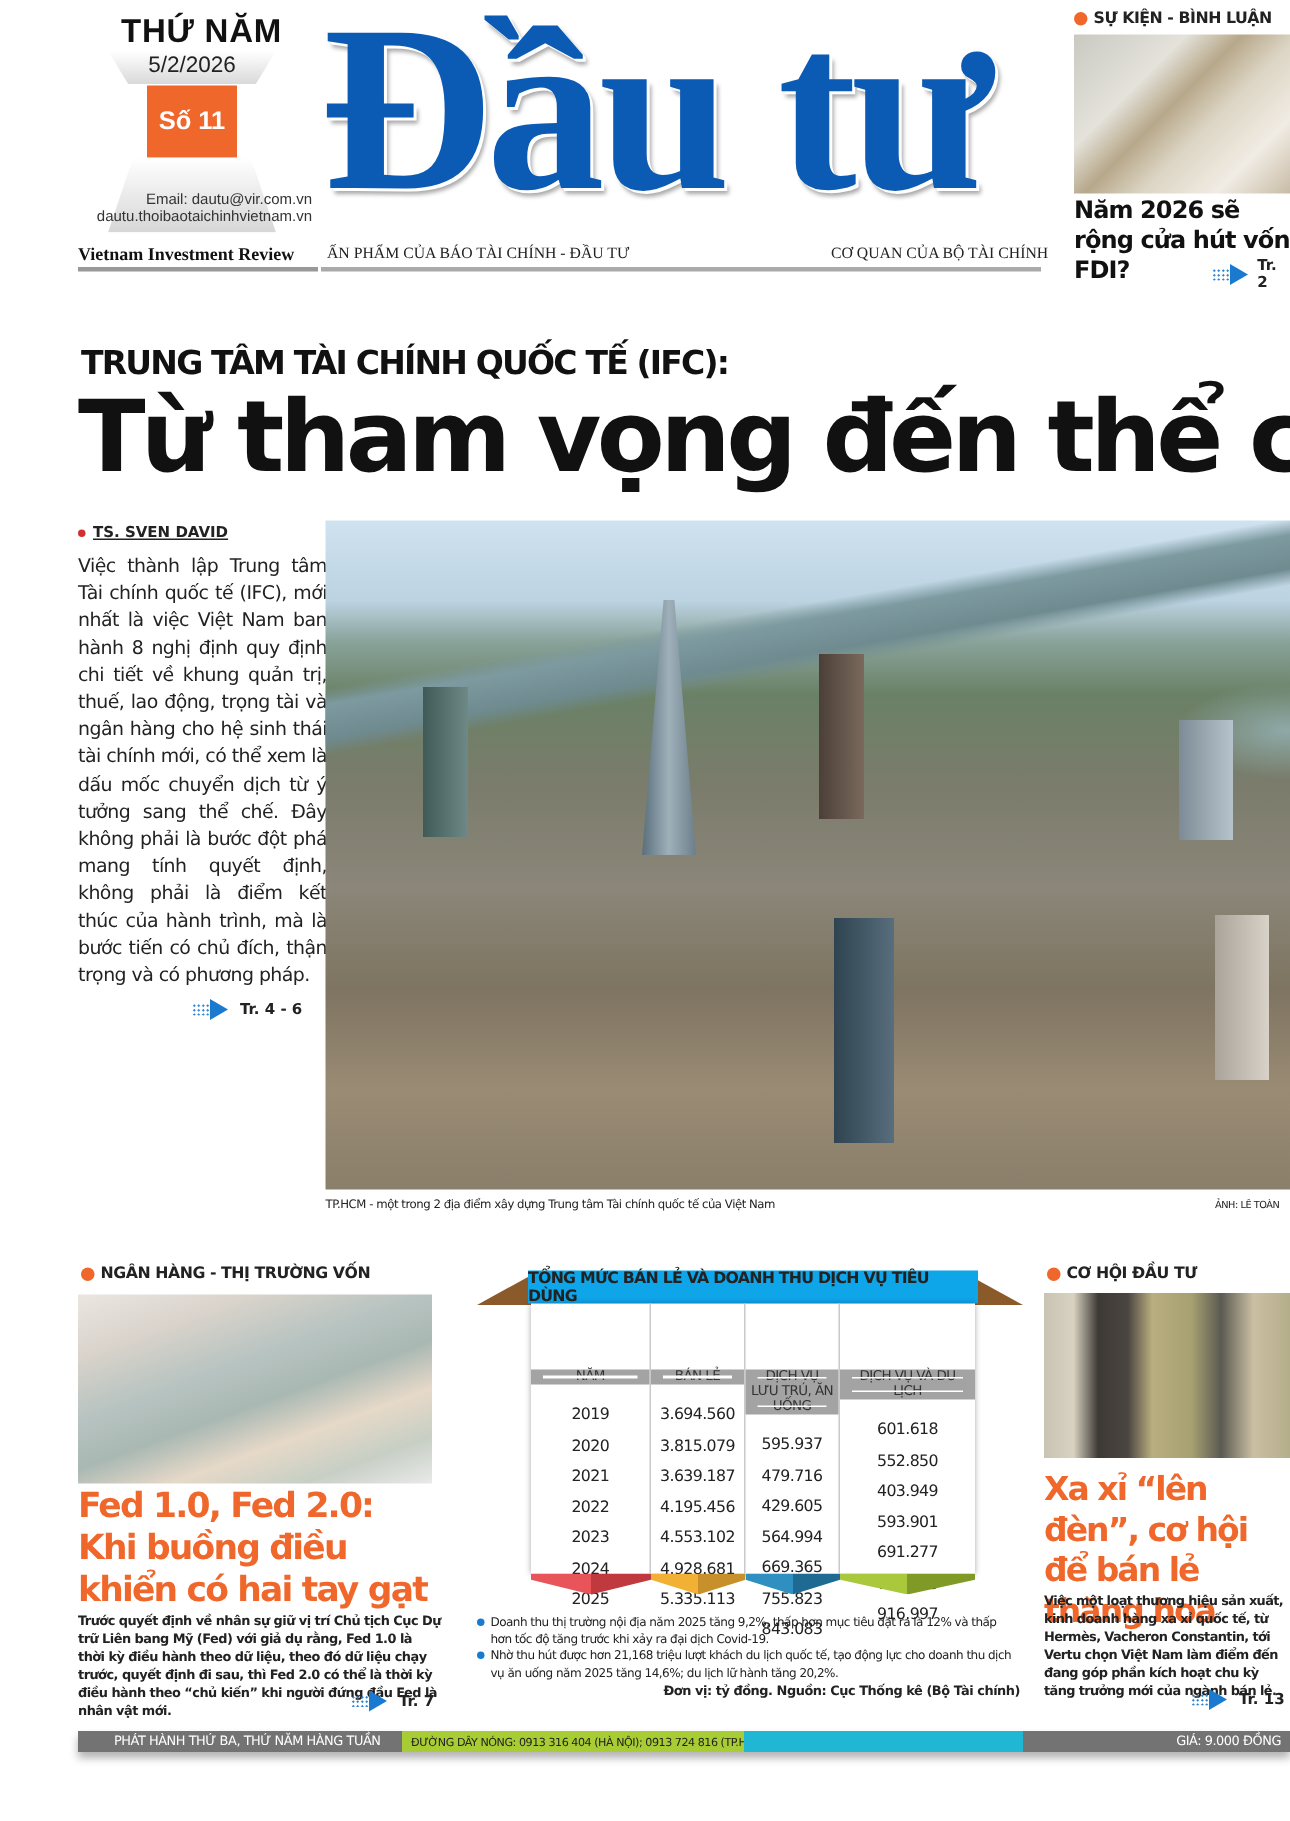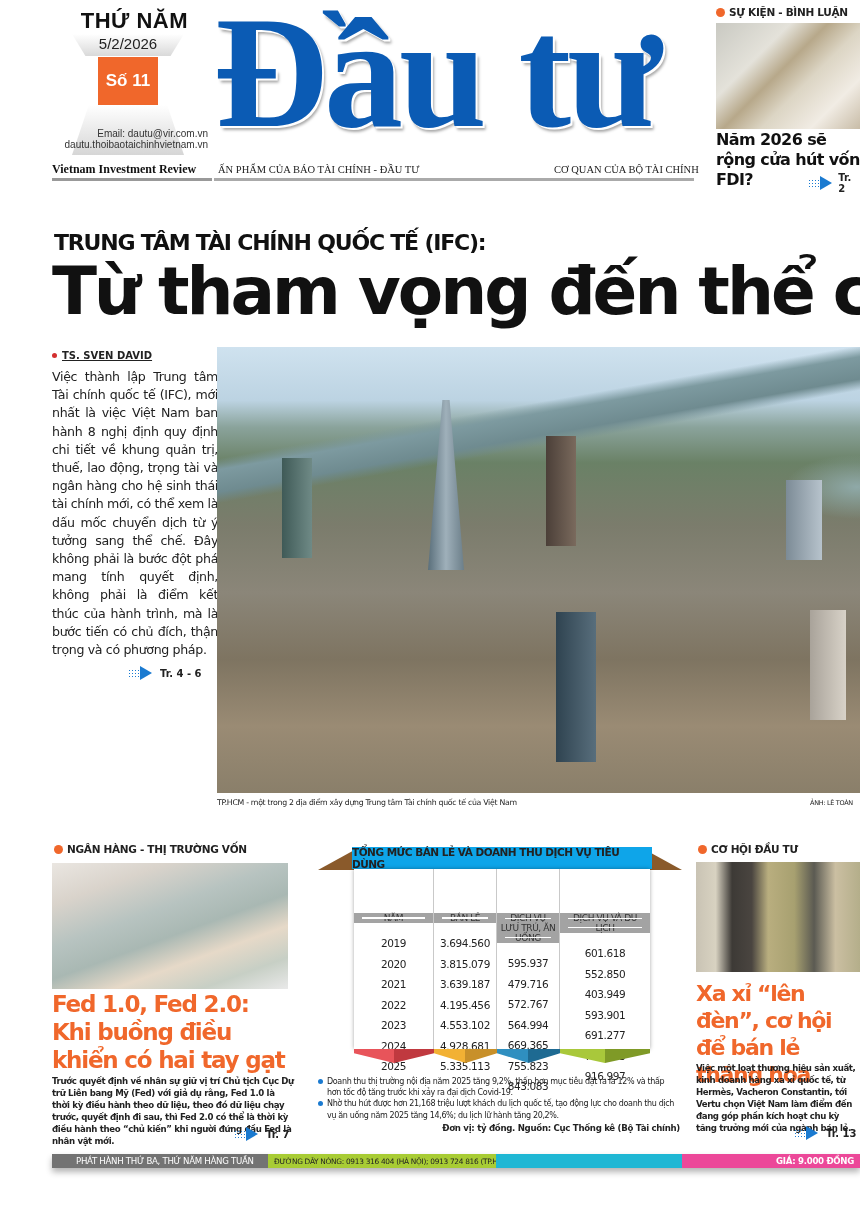--- a/index.html
+++ b/index.html
@@ -98,21 +98,21 @@
   .lux-title { left: 696px; top: 980px; width: 164px; font-family: "DejaVu Sans", sans-serif; font-weight: bold; font-size: 22px; line-height: 27px; color: #f0672b; letter-spacing: -1.3px; }
   .lux-body { left: 696px; top: 1062px; width: 164px; font-family: "DejaVu Sans", sans-serif; font-weight: bold; font-size: 8.6px; line-height: 12px; color: #222; letter-spacing: -0.4px; }
   .lux-ref { left: 794px; top: 1126px; }
 
   
   .footer { left: 52px; top: 1154px; width: 808px; height: 14px; display:flex; box-shadow: 0 4px 6px rgba(0,0,0,0.3); }
   .footer div { height: 14px; display:flex; align-items:center; font-family: "DejaVu Sans", sans-serif; font-size: 8.6px; letter-spacing:-0.3px; white-space:nowrap; overflow:hidden; }
   .f1 { width: 216px; background: #737373; color:#fff; padding-left: 24px; }
   .f2 { width: 228px; background: #a8cc34; color:#222; padding-left: 6px; font-size: 7.4px !important; }
   .f3 { width: 186px; background: #1fb7d4; }
-  .f4 { width: 178px; background: #ec4899; color:#fff; justify-content:flex-end; padding-right: 6px; font-weight: bold; }
+  .f4 { width: 178px; background: #737373; color:#fff; justify-content:flex-end; padding-right: 6px; font-weight: normal; }
 </style>
 </head>
 <body>
 
 <div class="abs day">THỨ NĂM</div>
 <div class="abs date-wrap"></div>
 <div class="abs date">5/2/2026</div>
 <div class="abs issue">Số 11</div>
 <div class="abs email-wrap"></div>
 <div class="abs email">
@@ -207,21 +207,21 @@
       <div class="cell">4.553.102</div>
       <div class="cell">4.928.681</div>
       <div class="cell">5.335.113</div>
     </div>
   </div>
   <div class="col" style="width:63px;">
     <div class="hd">DỊCH VỤ LƯU TRÚ, ĂN UỐNG</div>
     <div class="cells">
       <div class="cell">595.937</div>
       <div class="cell">479.716</div>
-      <div class="cell">572.767</div>
+      <div class="cell">429.605</div>
       <div class="cell">564.994</div>
       <div class="cell">669.365</div>
       <div class="cell">755.823</div>
       <div class="cell">843.083</div>
     </div>
   </div>
   <div class="col" style="width:90px;">
     <div class="hd">DỊCH VỤ VÀ DU LỊCH</div>
     <div class="cells">
       <div class="cell">601.618</div>

